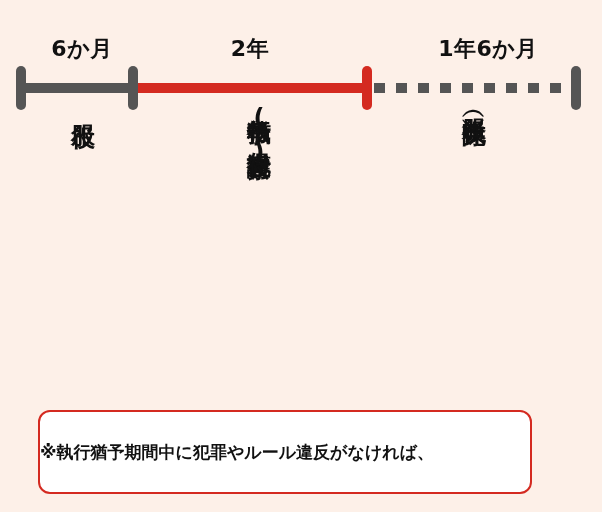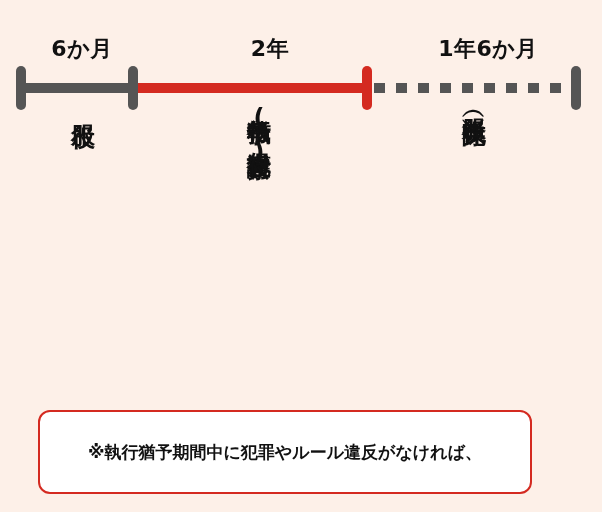--- a/index.html
+++ b/index.html
@@ -21,30 +21,30 @@
   .tick.gray { background:#555; }
   .tick.red { background:#d42a20; }
   .vlabel {
     position:absolute; font-size:24px; font-weight:bold; line-height:30px;
     writing-mode:vertical-rl; text-orientation:upright; letter-spacing:1px;
     transform:translateX(-50%);
   }
   .note {
     position:absolute; left:38px; top:410px; width:494px; height:84px;
     border:2px solid #d42a20; border-radius:12px; background:#fff;
-    box-sizing:border-box; display:flex; flex-direction:column; align-items:center; justify-content:center;
+    box-sizing:border-box; display:flex; flex-direction:column; align-items:flex-start; justify-content:center;
     font-size:17px; font-weight:bold; line-height:28px;
   }
 </style>
 </head>
 <body>
 
 <div>
   <div class="top-label" style="left:82px;">6か月</div>
-  <div class="top-label" style="left:250px;margin-left:20px;">2年</div>
+  <div class="top-label" style="left:250px;">2年</div>
   <div class="top-label" style="left:488px;text-align:center;">1年6か月</div>
 
   <div class="bar gray" style="left:22px; width:112px;"></div>
   <div class="bar red" style="left:134px; width:234px;"></div>
   <div class="bar dotted" style="left:374px; width:200px;"></div>
 
   <div class="tick gray" style="left:16px;"></div>
   <div class="tick gray" style="left:128px;"></div>
   <div class="tick red" style="left:362px;"></div>
   <div class="tick gray" style="left:571px;"></div>

